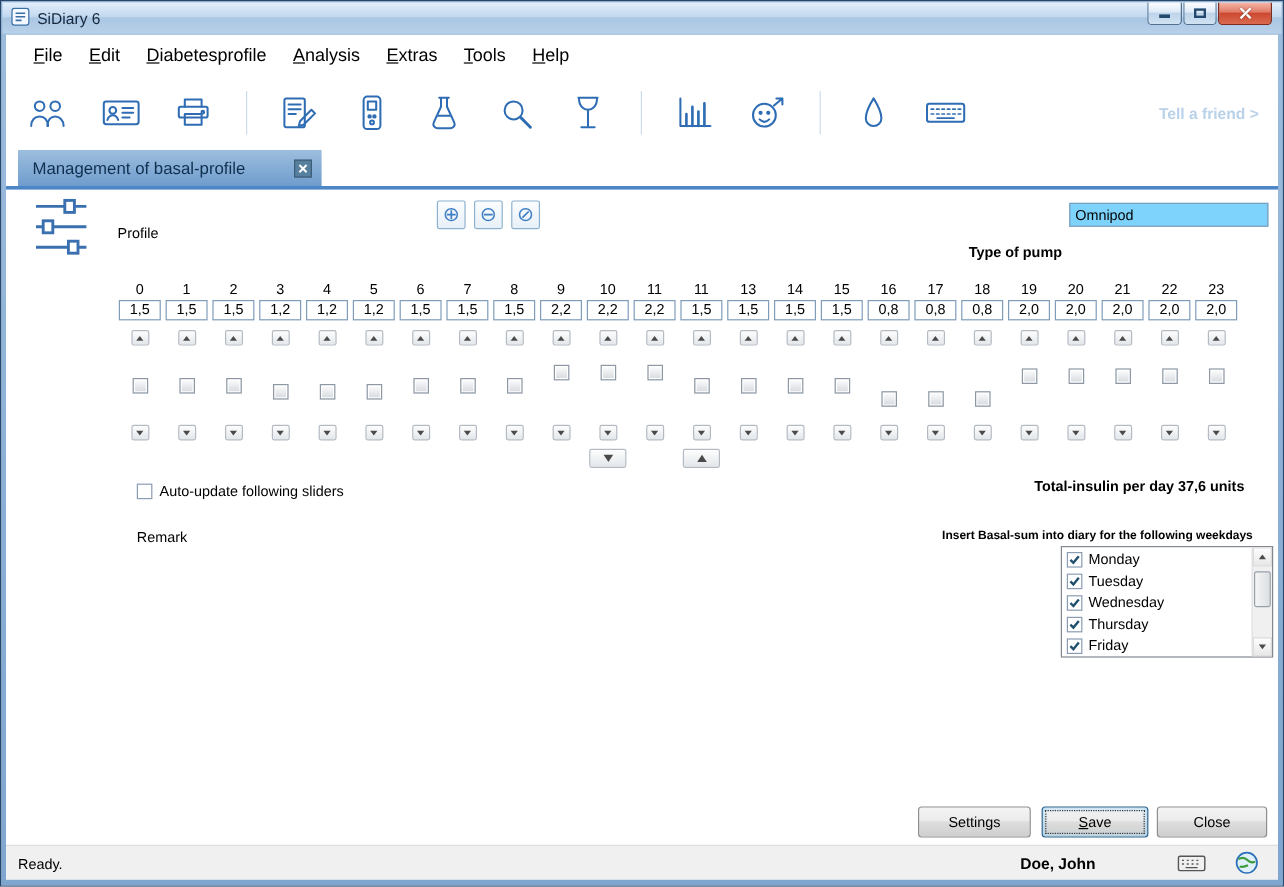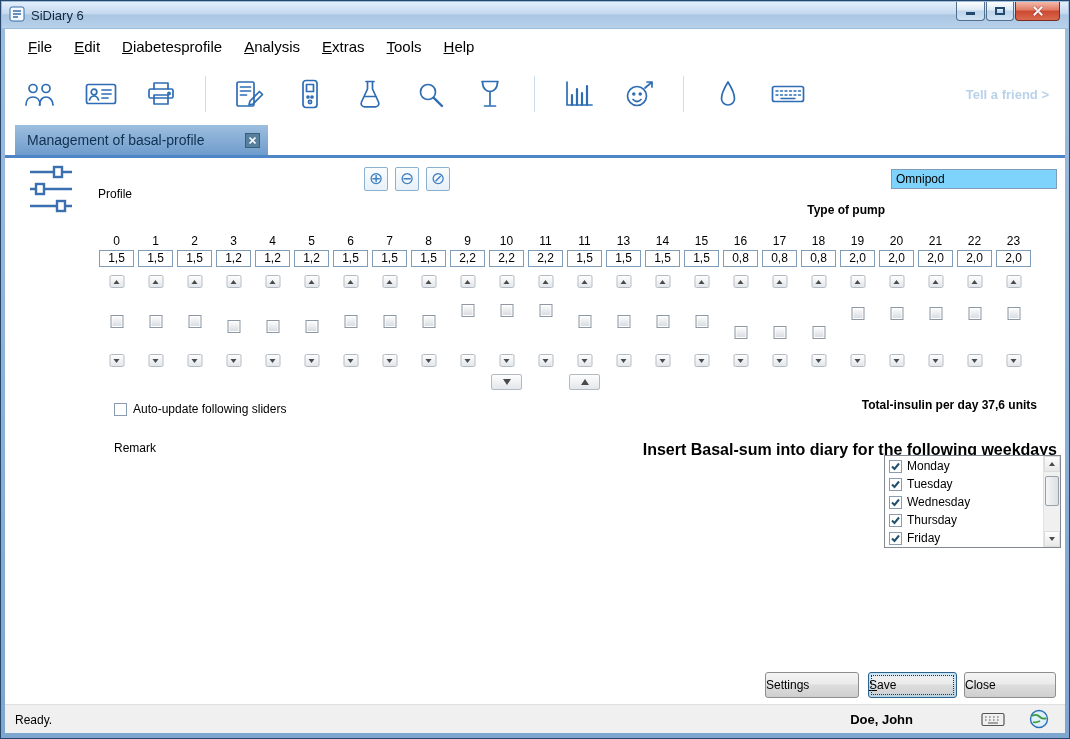--- a/index.html
+++ b/index.html
@@ -80,28 +80,28 @@
   .remark-label{position:absolute;left:109px;top:412px;font-size:12px;}
   .remark-box{position:absolute;left:109px;top:426px;width:633px;height:110px;border:1px solid #828790;background:#fff;}
   .remark-text{position:absolute;left:4px;top:3px;right:22px;font-size:12px;white-space:pre-wrap;}
   .vscroll{position:absolute;right:0;top:0;bottom:0;width:17px;background:#f0f0f0;border-left:1px solid #e2e2e2;}
   .sarrow{position:absolute;left:0;right:0;height:16px;background:linear-gradient(#fdfdfd,#e8e8e8);border:1px solid #dcdcdc;
           display:flex;align-items:center;justify-content:center;cursor:pointer;}
   .sarrow.top{top:0;} .sarrow.bottom{bottom:0;}
   .sthumb{position:absolute;left:1px;right:1px;top:20px;height:30px;border:1px solid #98a0a9;border-radius:2px;
           background:linear-gradient(90deg,#f4f5f6,#dcdfe2);cursor:grab;}
 
-  .weekday-label{position:absolute;right:8px;top:412px;font-weight:bold;font-size:16px;}
+  .weekday-label{position:absolute;right:21px;top:412px;font-weight:bold;font-size:10px;}
   .weekday-list{position:absolute;left:879px;top:426px;width:177px;height:93px;border:1px solid #828790;background:#fff;overflow:hidden;}
   .wd-rows{position:absolute;left:0;top:1px;right:17px;}
   .wd-row{display:flex;align-items:center;height:18px;padding-left:4px;gap:5px;cursor:pointer;}
   .wd-label{font-size:12px;}
 
   
-  .btn{position:absolute;top:643px;height:26px;border:1px solid #8e8e8e;border-radius:3px;font-size:12px;text-align:left;
+  .btn{position:absolute;top:643px;height:26px;border:1px solid #8e8e8e;border-radius:3px;font-size:12px;text-align:center;
        background:linear-gradient(#f4f4f4,#ebebeb 45%,#dddddd 50%,#cfcfcf);cursor:pointer;line-height:24px;}
   .btn.focused{border-color:#2c628b;box-shadow:inset 0 0 4px 1px #a9d9f5;outline:1px dotted #333;outline-offset:-4px;}
   .btn u{text-decoration:underline;}
 
   .statusbar{position:absolute;left:0;right:0;bottom:0;height:29px;background:#f0f0f0;border-top:1px solid #dfdfdf;}
   .status-left{position:absolute;left:10px;top:8px;font-size:12px;}
   .status-user{position:absolute;right:152px;top:7px;font-size:13px;font-weight:bold;}
   .status-kbd{position:absolute;right:60px;top:7px;cursor:pointer;}
   .status-globe{position:absolute;right:16px;top:4px;cursor:pointer;}
 </style>

